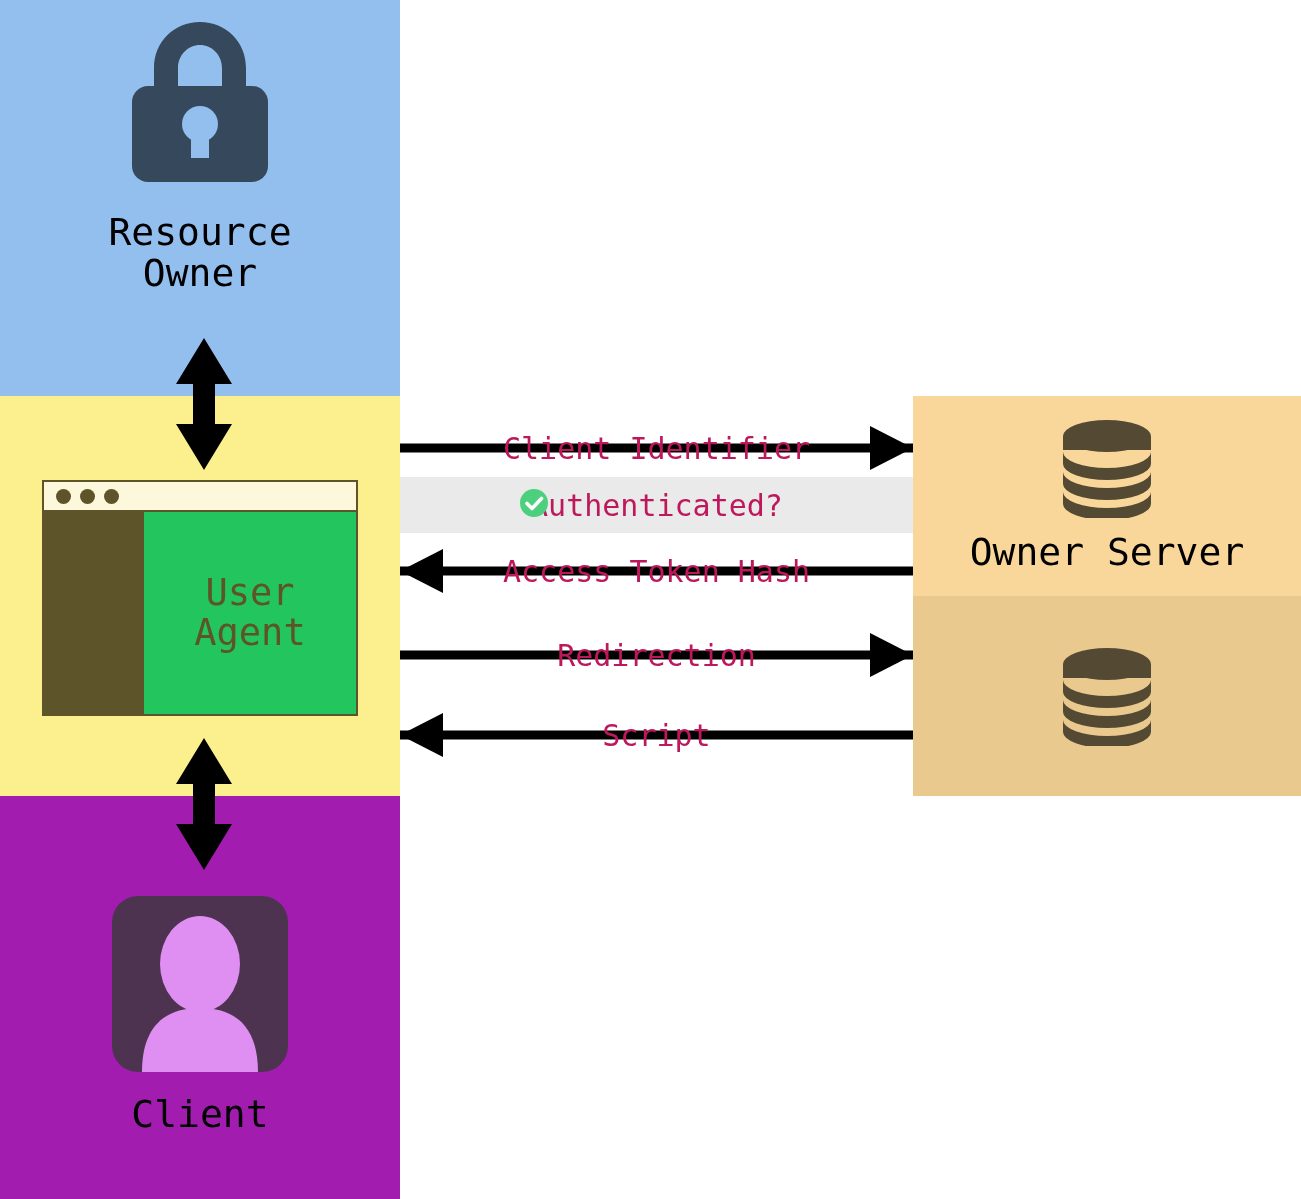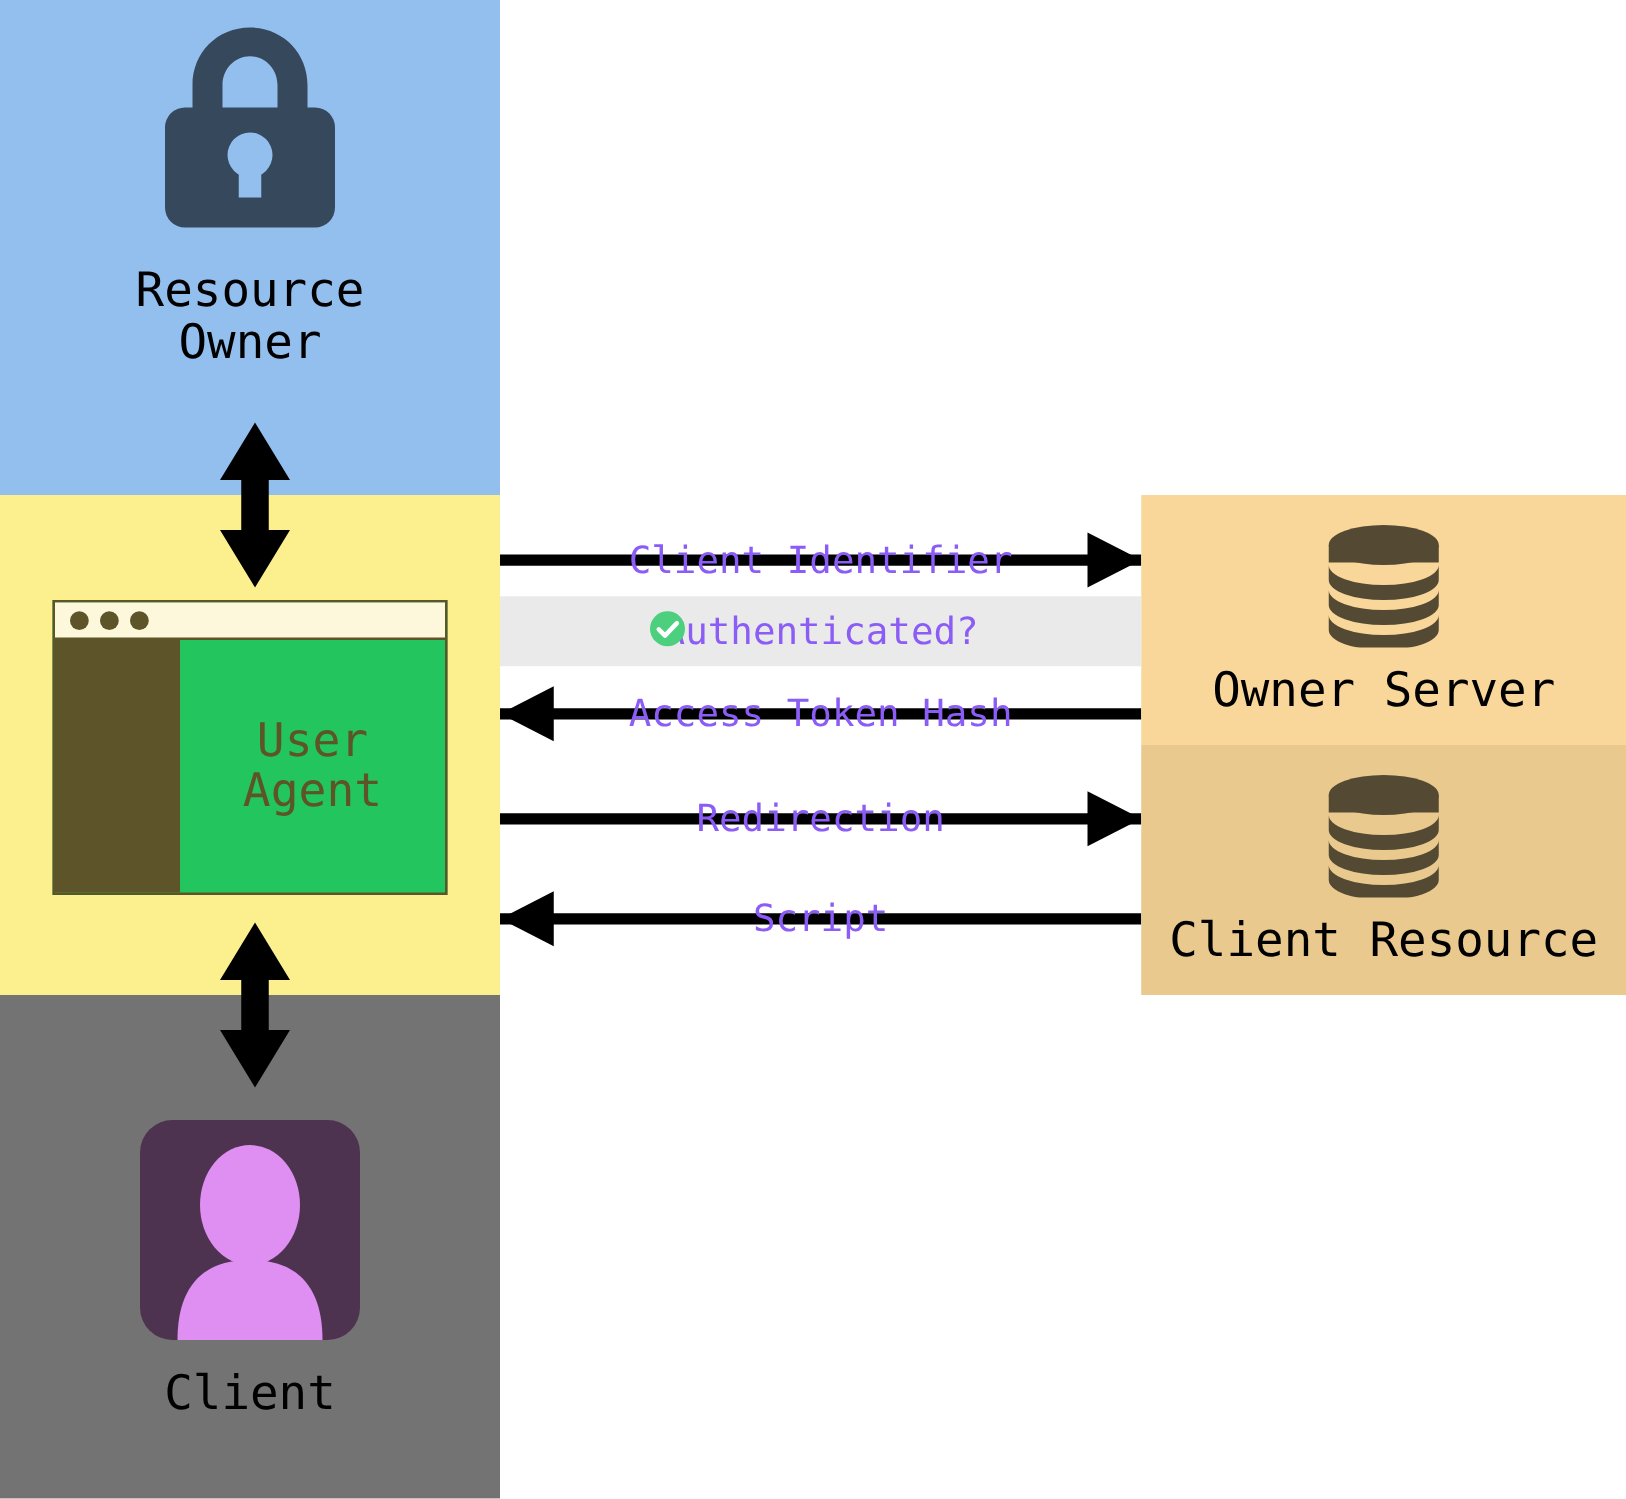--- a/index.html
+++ b/index.html
@@ -118,21 +118,21 @@
     height: 56px;
     display: flex;
     align-items: center;
     justify-content: center;
     box-sizing: border-box;
   }
   .msg-row svg { position: absolute; left: 0; top: 0; }
   .msg-text {
     position: relative;
     font-size: 30px;
-    color: #8b5cf6;
+    color: #be185d;
     background: transparent;
     padding: 0 11px;
     white-space: nowrap;
     z-index: 2;
     display: flex;
     align-items: center;
     gap: 10px;
   }
   #row-client-identifier { top: 420px; }
   #row-authenticated     { top: 477px; background: #EAEAEA; }
@@ -155,21 +155,21 @@
       <rect x="12" y="70" width="136" height="96" rx="16" fill="#36495C"></rect>
       <circle cx="80" cy="108" r="18" fill="#93BFEF"></circle>
       <rect x="71" y="108" width="18" height="34" fill="#93BFEF"></rect>
     </svg>
     <div class="node-label" style="margin-top:24px;">Resource
 Owner</div>
   </div>
 
   <div class="panel" id="panel-user-agent" style="background:#FCEF8D;"></div>
 
-  <div class="panel" id="panel-client" style="background:#737373;">
+  <div class="panel" id="panel-client" style="background:#a21caf;">
     <svg class="icon-person" viewBox="0 0 176 176" style="margin-top:100px;" aria-hidden="true">
       <path d="M26 0 H150 A26 26 0 0 1 176 26 V150 A26 26 0 0 1 150 176 H26 A26 26 0 0 1 0 150 V26 A26 26 0 0 1 26 0 Z" fill="#4D3350"></path>
       <ellipse cx="88" cy="68" rx="40" ry="48" fill="#DF8EF2"></ellipse>
       <path d="M88 112 C46 112 30 138 30 176 L146 176 C146 138 130 112 88 112 Z" fill="#DF8EF2"></path>
     </svg>
     <div class="node-label" style="margin-top:22px;">Client</div>
   </div>
 
   <div id="browser-window">
     <div id="browser-titlebar">
@@ -206,21 +206,20 @@
   </div>
 
   <div class="rpanel" id="panel-client-resource" style="background:#E9C98E;">
     <svg class="icon-db" viewBox="0 0 96 100" aria-hidden="true">
       <ellipse cx="48" cy="18" rx="44" ry="16" fill="#544A33"></ellipse>
       <rect x="4" y="18" width="88" height="14" fill="#544A33"></rect>
       <path d="M4 34 A44 16 0 0 0 92 34 L92 46 A44 16 0 0 1 4 46 Z" fill="#544A33"></path>
       <path d="M4 54 A44 16 0 0 0 92 54 L92 66 A44 16 0 0 1 4 66 Z" fill="#544A33"></path>
       <path d="M4 74 A44 16 0 0 0 92 74 L92 86 A44 16 0 0 1 4 86 Z" fill="#544A33"></path>
     </svg>
-    <div class="node-label" style="margin-top:14px;">Client Resource</div>
   </div>
 
   <div class="msg-row" id="row-client-identifier">
     <svg width="513" height="56" viewBox="0 0 513 56">
       <line x1="0" y1="28" x2="513" y2="28" stroke="#000000" stroke-width="9"></line>
       <polygon points="513,28 470,6 470,50" fill="#000000"></polygon>
     </svg>
     <span class="msg-text">Client Identifier</span>
   </div>
 

